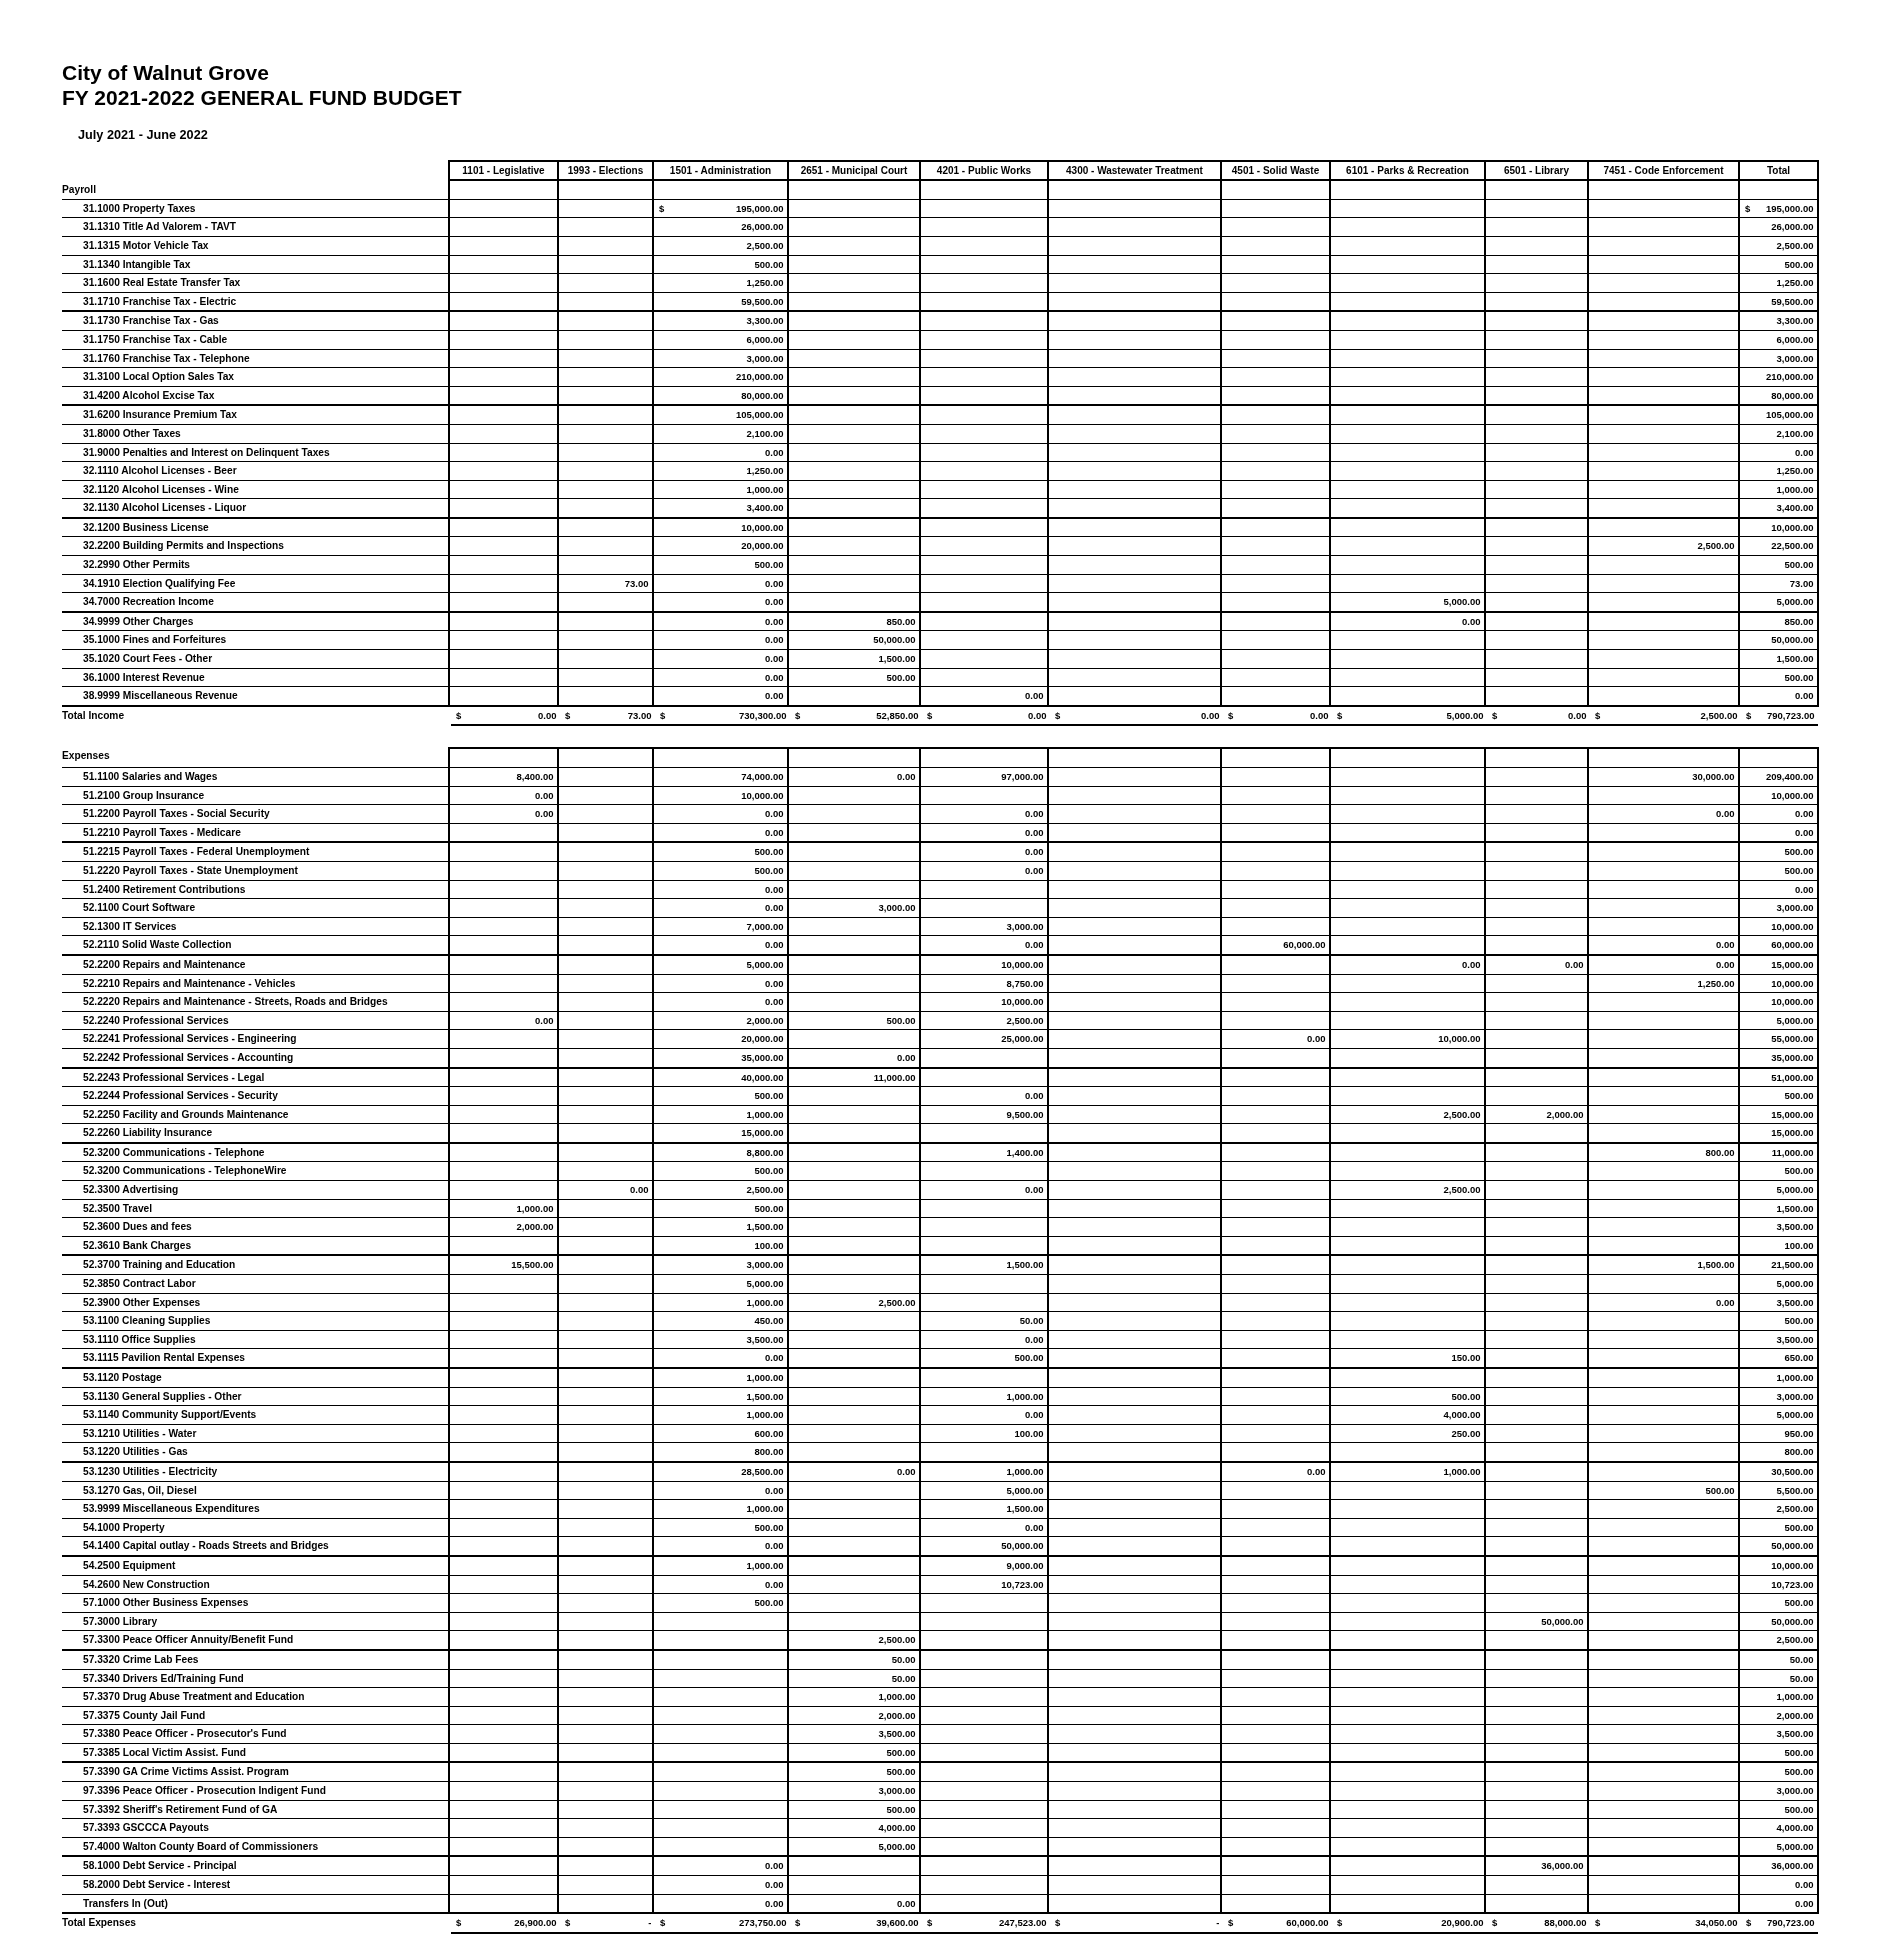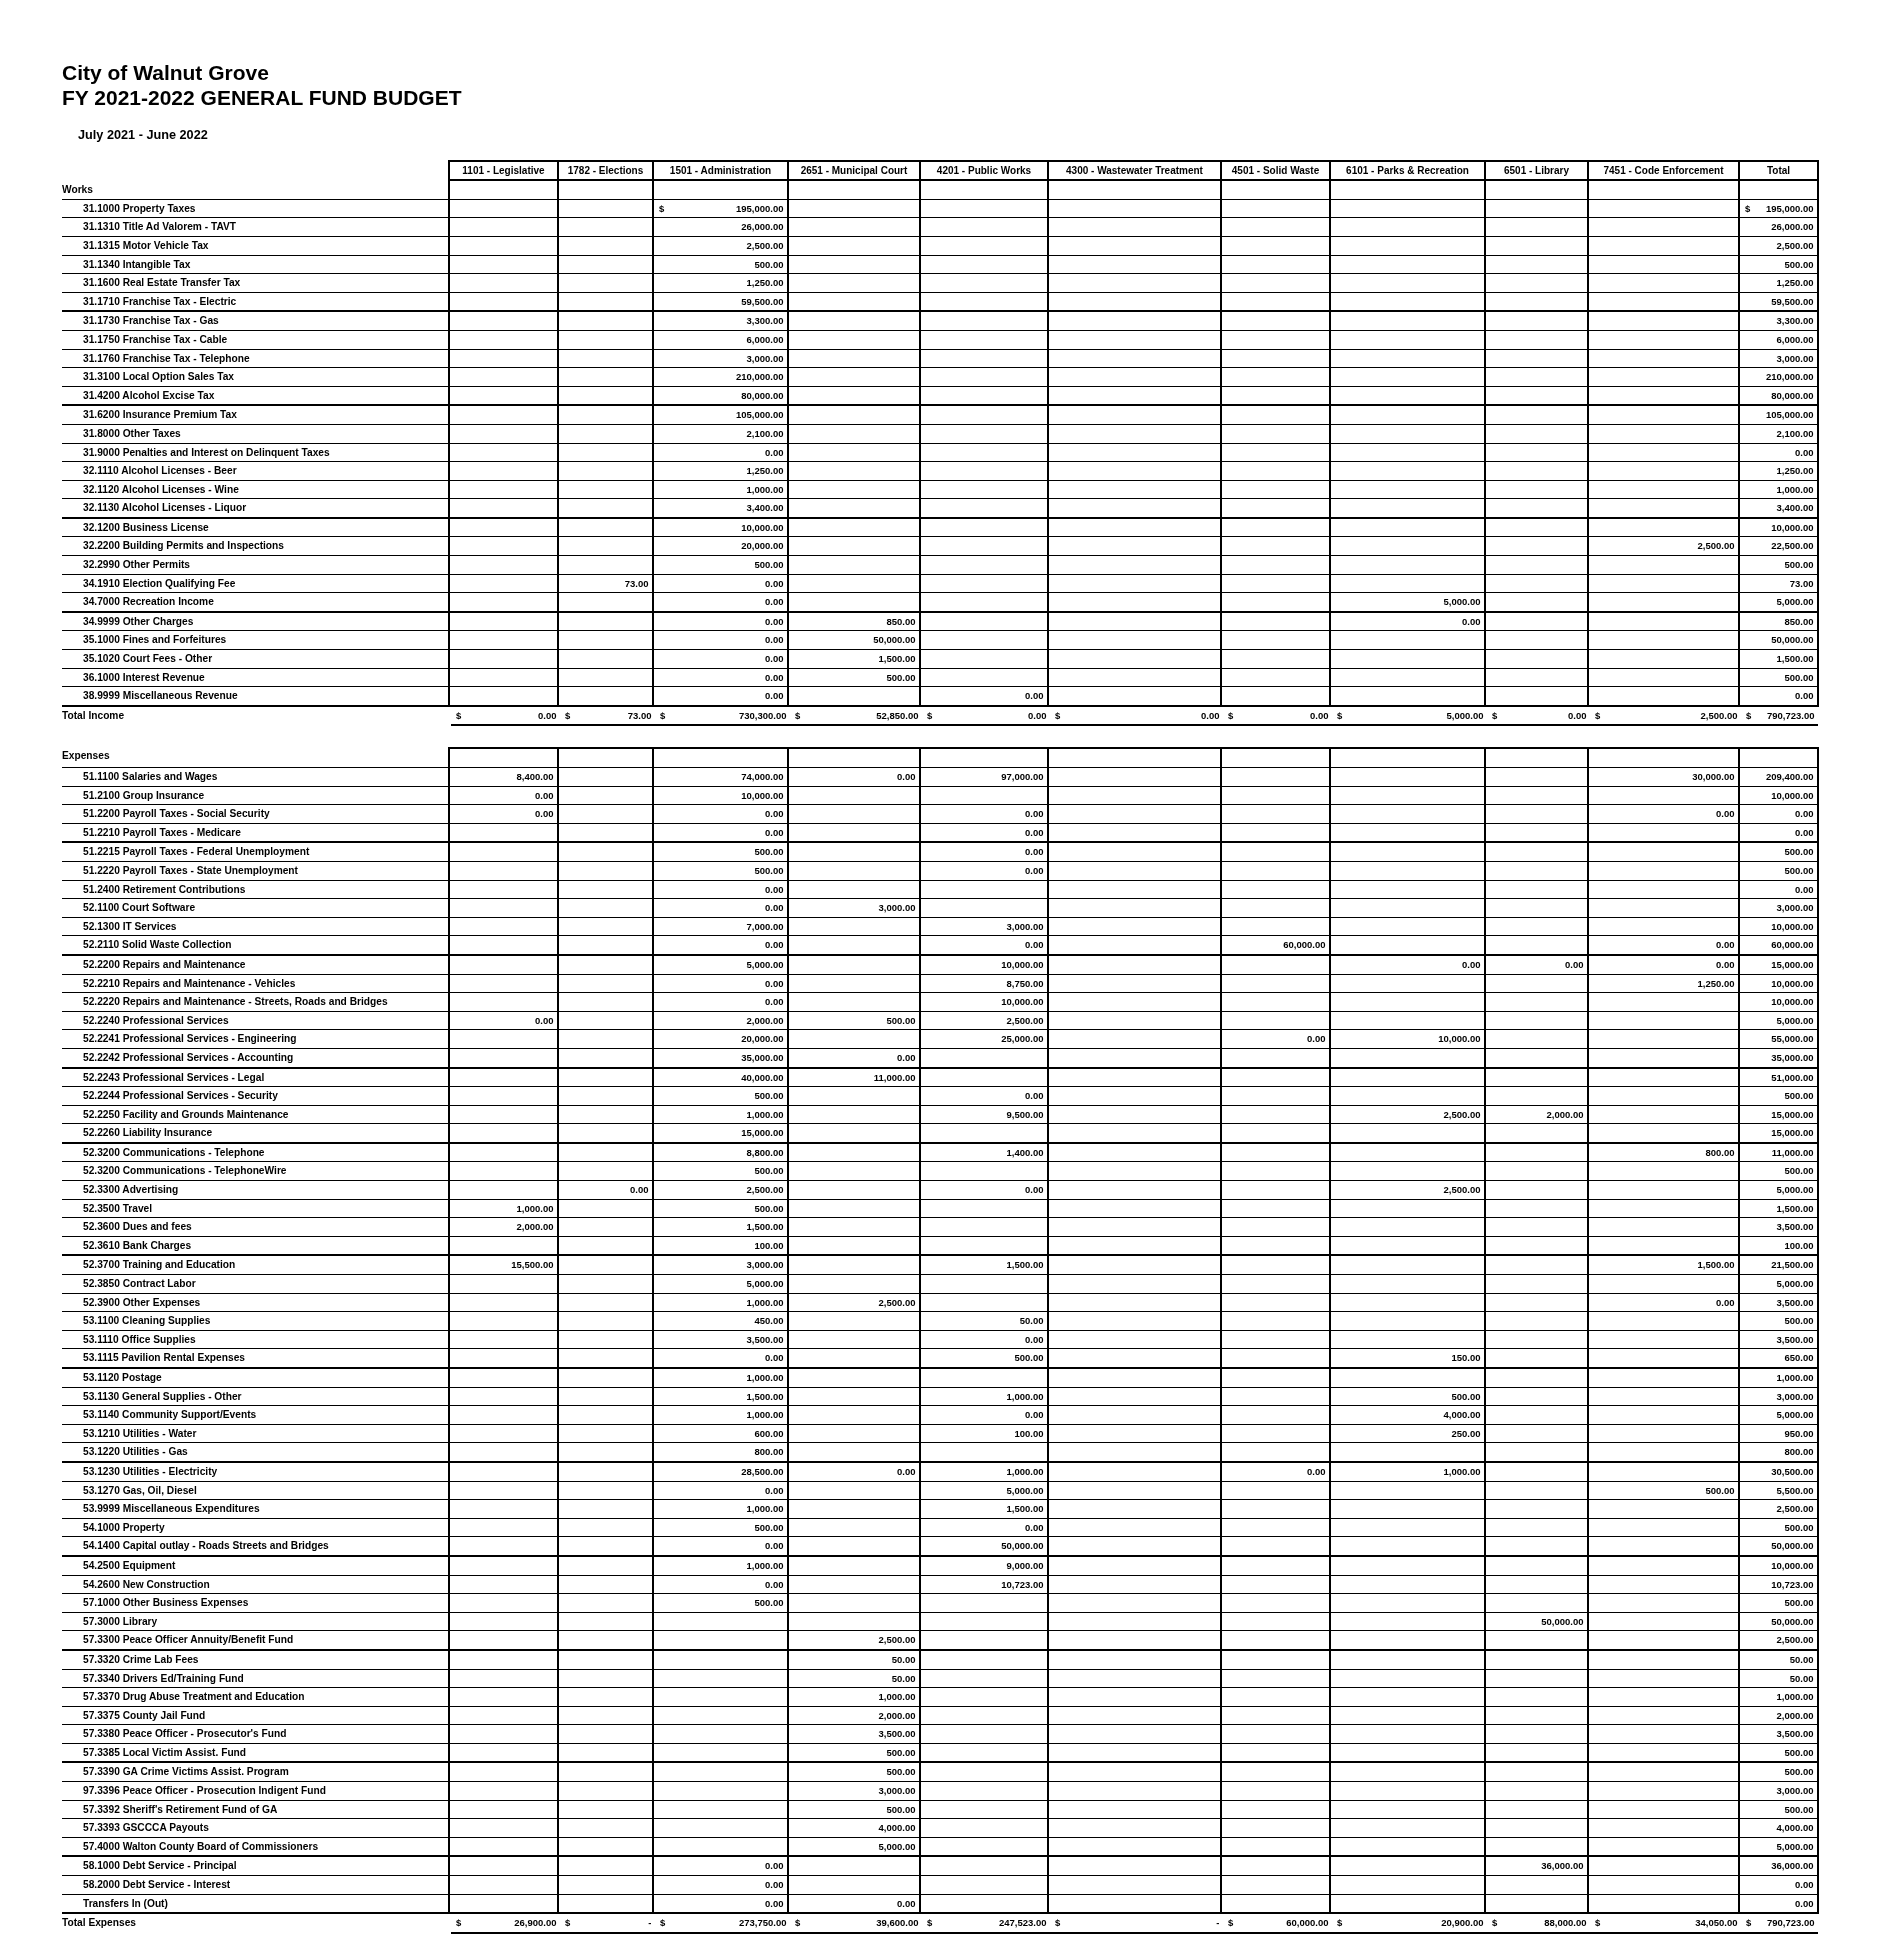--- a/index.html
+++ b/index.html
@@ -38,34 +38,34 @@
   <div class="titleblock">
     <div class="t1">City of Walnut Grove</div>
     <div class="t2">FY 2021-2022 GENERAL FUND BUDGET</div>
     <div class="t3">July 2021 - June 2022</div>
   </div>
   <div class="sheet">
       <div class="row hrow">
         <div class="lbl"></div>
         <div class="vals hdr">
           <div class="h">1101 - Legislative</div>
-          <div class="h">1782 - Elections</div>
+          <div class="h">1993 - Elections</div>
           <div class="h">1501 - Administration</div>
           <div class="h">2651 - Municipal Court</div>
           <div class="h">4201 - Public Works</div>
           <div class="h">4300 - Wastewater Treatment</div>
           <div class="h">4501 - Solid Waste</div>
           <div class="h">6101 - Parks &amp; Recreation</div>
           <div class="h">6501 - Library</div>
           <div class="h">7451 - Code Enforcement</div>
           <div class="h">Total</div>
         </div>
       </div>
       <div class="row secrow">
-        <div class="lbl">Works</div>
+        <div class="lbl">Payroll</div>
         <div class="vals">
           <div class="c"></div>
           <div class="c"></div>
           <div class="c"></div>
           <div class="c"></div>
           <div class="c"></div>
           <div class="c"></div>
           <div class="c"></div>
           <div class="c"></div>
           <div class="c"></div>

